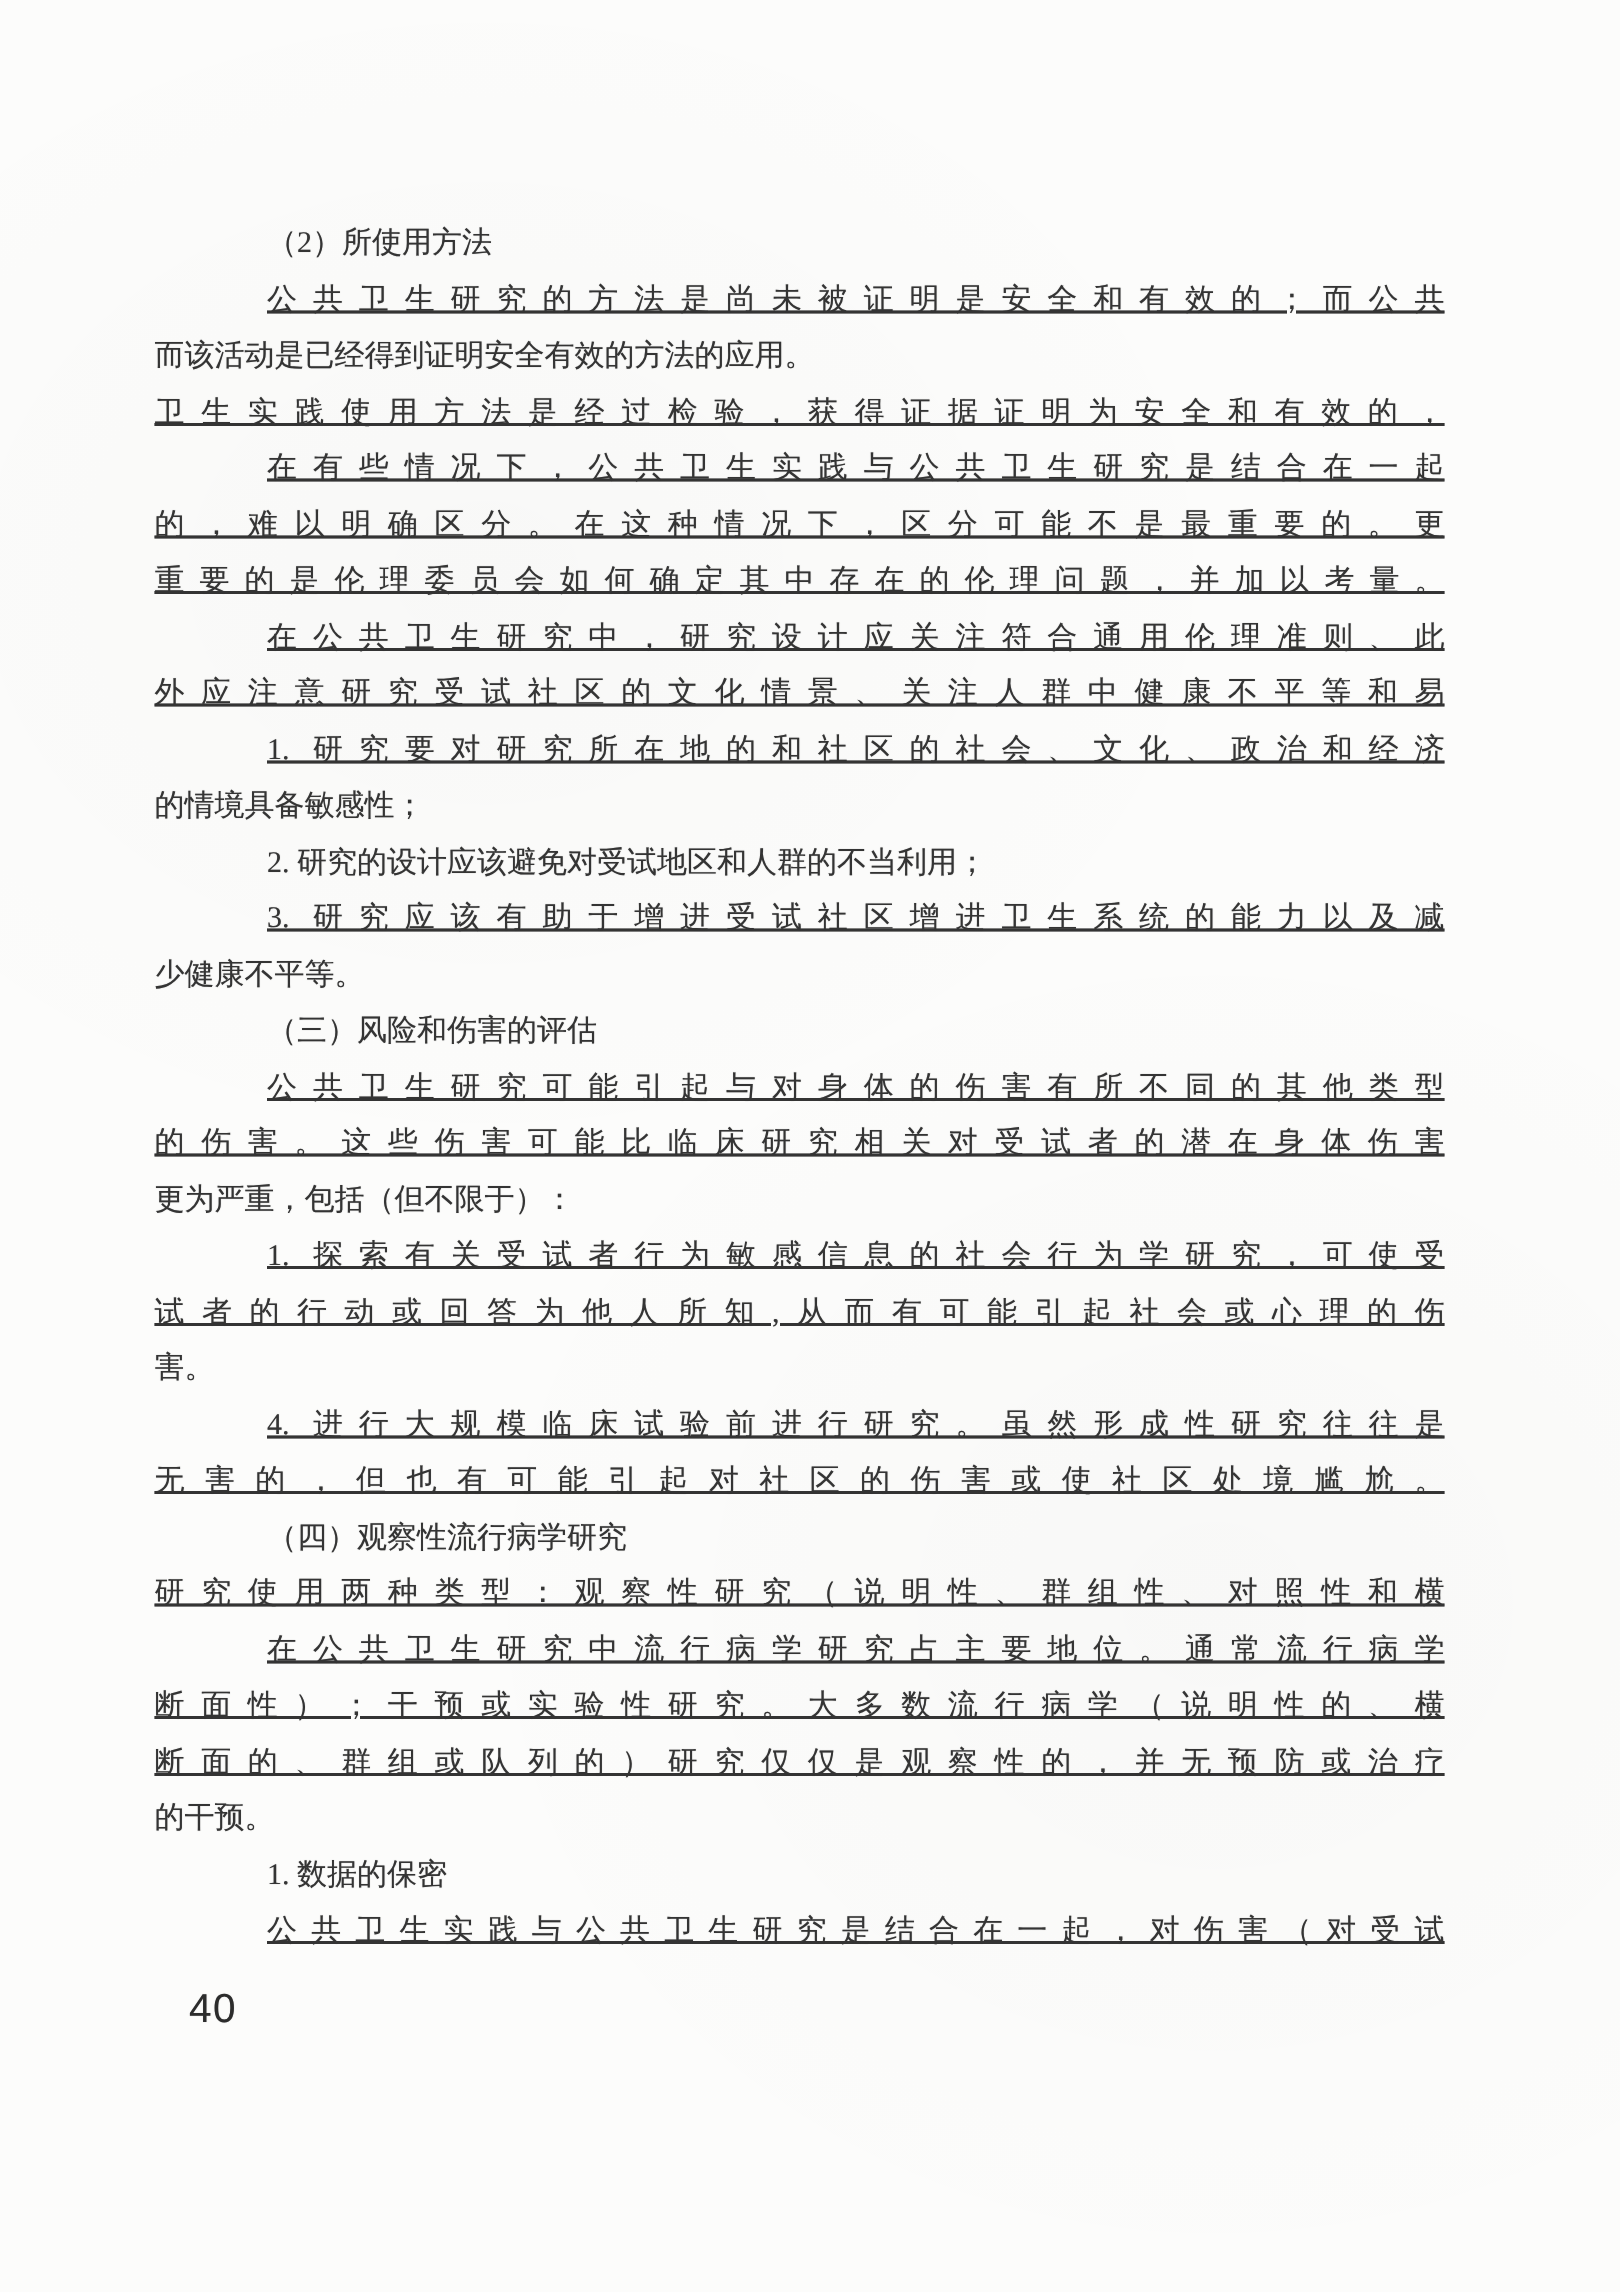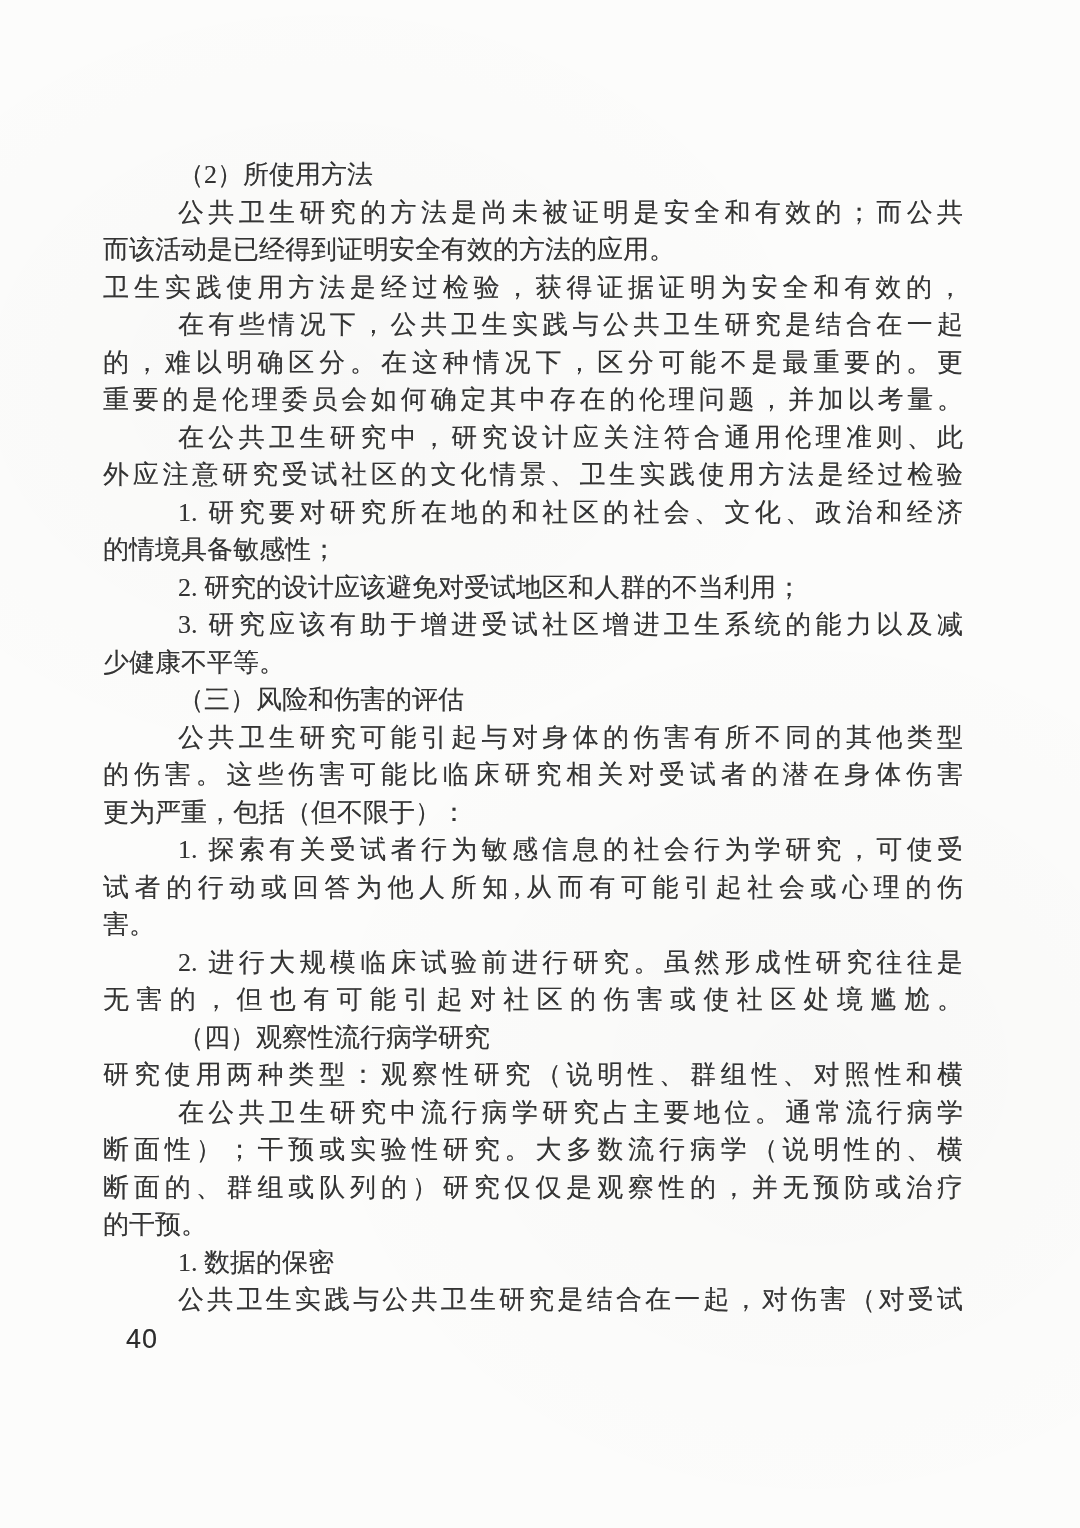--- a/index.html
+++ b/index.html
@@ -14,39 +14,40 @@
     background-color: #fcfcfb;
     background-image:
       radial-gradient(900px 700px at 30% 25%, rgba(0,0,0,0.015), transparent 60%),
       radial-gradient(900px 800px at 75% 70%, rgba(0,0,0,0.015), transparent 60%);
     overflow: hidden;
     font-family: "Liberation Serif", "DejaVu Serif", serif;
   }
   .text-block {
     position: absolute;
     left: 103px;
-    top: 156px;
+    top: 144px;
     width: 860px;
     color: #343434;
-    font-size: 26px;
+    font-size: 20px;
     text-shadow: 0 0 0.6px rgba(80,80,80,0.55);
   }
   .line {
     height: 37.5px;
     line-height: 37.5px;
     white-space: normal;
     text-align: left;
   }
   .line.ind {
     text-indent: 75px;
   }
   .line.just {
     text-align: justify;
     text-align-last: justify;
     text-justify: inter-character;
+    text-decoration: underline;
   }
   .page-number {
     position: absolute;
     left: 126px;
     top: 1324px;
     font-size: 27px;
     line-height: 30px;
     color: #2c2c2c;
     letter-spacing: 1px;
     font-family: "Liberation Sans", "DejaVu Sans", sans-serif;
@@ -59,34 +60,34 @@
 <div class="page">
   <div class="text-block">
       <div class="line ind">（2）所使用方法</div>
       <div class="line ind just">公共卫生研究的方法是尚未被证明是安全和有效的；而公共</div>
       <div class="line">而该活动是已经得到证明安全有效的方法的应用。</div>
       <div class="line just">卫生实践使用方法是经过检验，获得证据证明为安全和有效的，</div>
       <div class="line ind just">在有些情况下，公共卫生实践与公共卫生研究是结合在一起</div>
       <div class="line just">的，难以明确区分。在这种情况下，区分可能不是最重要的。更</div>
       <div class="line just">重要的是伦理委员会如何确定其中存在的伦理问题，并加以考量。</div>
       <div class="line ind just">在公共卫生研究中，研究设计应关注符合通用伦理准则、此</div>
-      <div class="line just">外应注意研究受试社区的文化情景、卫生实践使用方法是经过检验</div>
+      <div class="line just">外应注意研究受试社区的文化情景、关注人群中健康不平等和易</div>
       <div class="line ind just">1. 研究要对研究所在地的和社区的社会、文化、政治和经济</div>
       <div class="line">的情境具备敏感性；</div>
       <div class="line ind">2. 研究的设计应该避免对受试地区和人群的不当利用；</div>
       <div class="line ind just">3. 研究应该有助于增进受试社区增进卫生系统的能力以及减</div>
       <div class="line">少健康不平等。</div>
       <div class="line ind">（三）风险和伤害的评估</div>
       <div class="line ind just">公共卫生研究可能引起与对身体的伤害有所不同的其他类型</div>
       <div class="line just">的伤害。这些伤害可能比临床研究相关对受试者的潜在身体伤害</div>
       <div class="line">更为严重，包括（但不限于）：</div>
       <div class="line ind just">1. 探索有关受试者行为敏感信息的社会行为学研究，可使受</div>
       <div class="line just">试者的行动或回答为他人所知,从而有可能引起社会或心理的伤</div>
       <div class="line">害。</div>
-      <div class="line ind just">2. 进行大规模临床试验前进行研究。虽然形成性研究往往是</div>
+      <div class="line ind just">4. 进行大规模临床试验前进行研究。虽然形成性研究往往是</div>
       <div class="line just">无害的，但也有可能引起对社区的伤害或使社区处境尴尬。</div>
       <div class="line ind">（四）观察性流行病学研究</div>
       <div class="line just">研究使用两种类型：观察性研究（说明性、群组性、对照性和横</div>
       <div class="line ind just">在公共卫生研究中流行病学研究占主要地位。通常流行病学</div>
       <div class="line just">断面性）；干预或实验性研究。大多数流行病学（说明性的、横</div>
       <div class="line just">断面的、群组或队列的）研究仅仅是观察性的，并无预防或治疗</div>
       <div class="line">的干预。</div>
       <div class="line ind">1. 数据的保密</div>
       <div class="line ind just">公共卫生实践与公共卫生研究是结合在一起，对伤害（对受试</div>
     </div>

